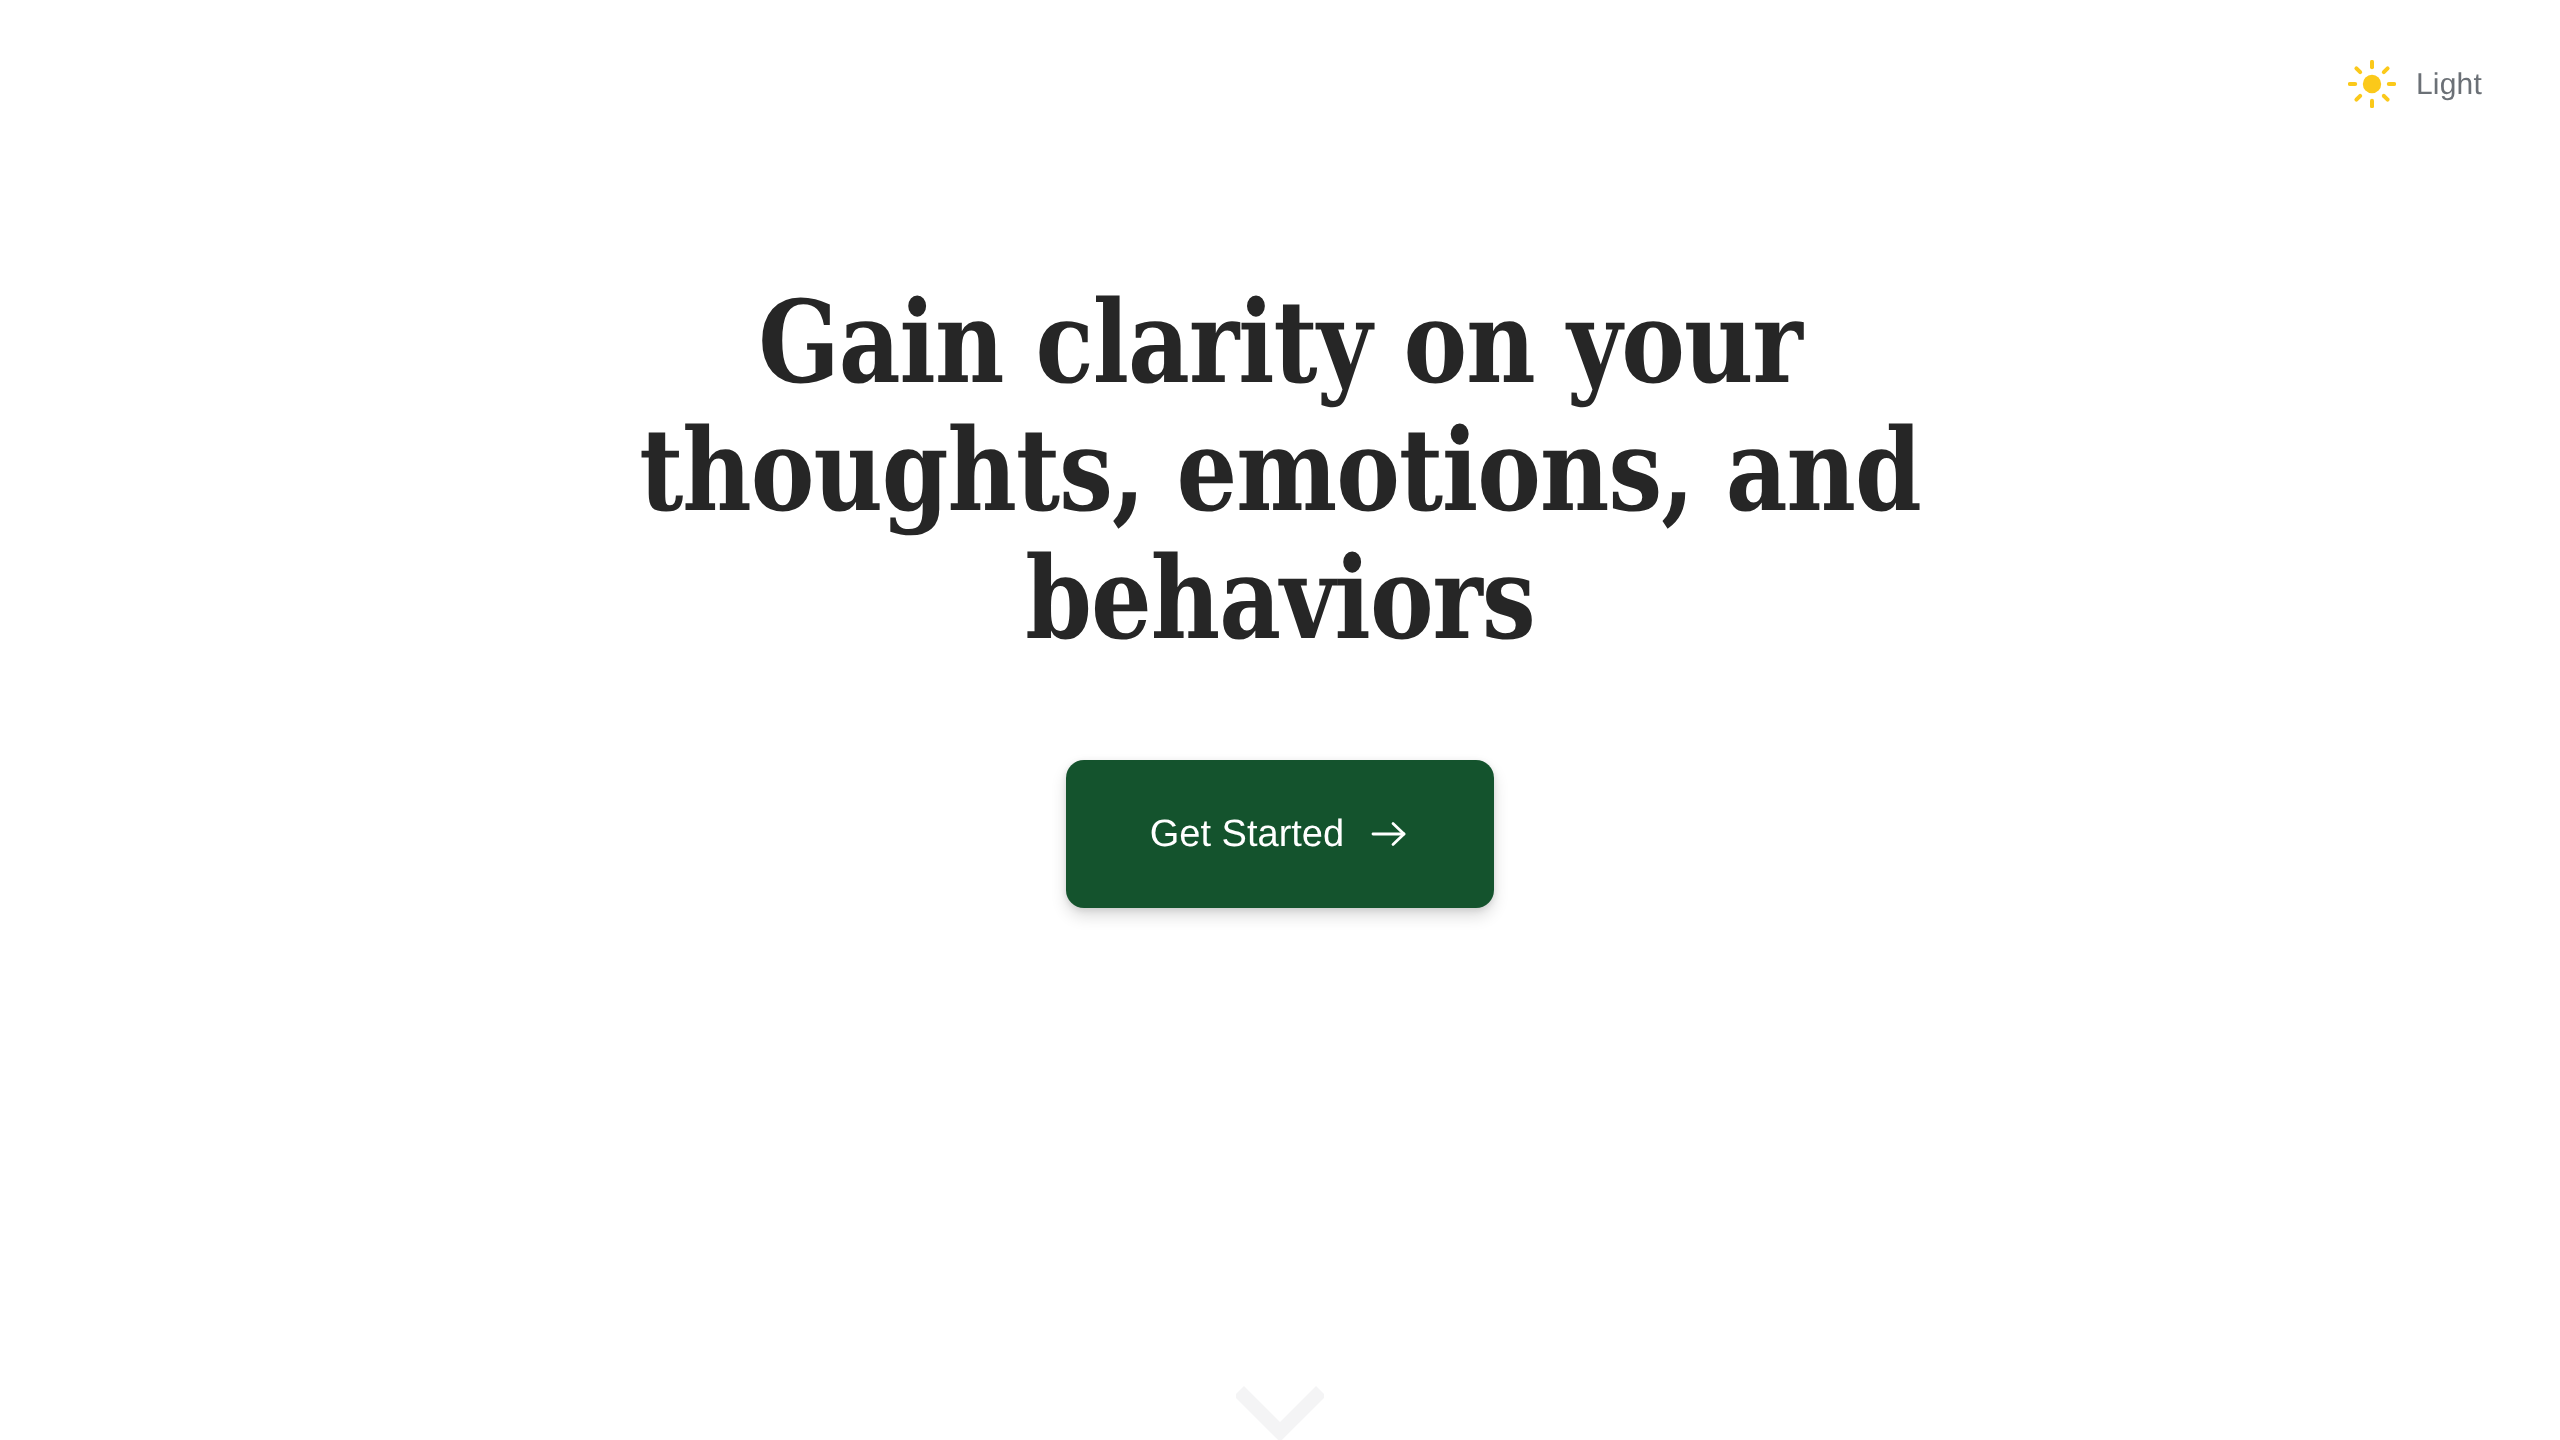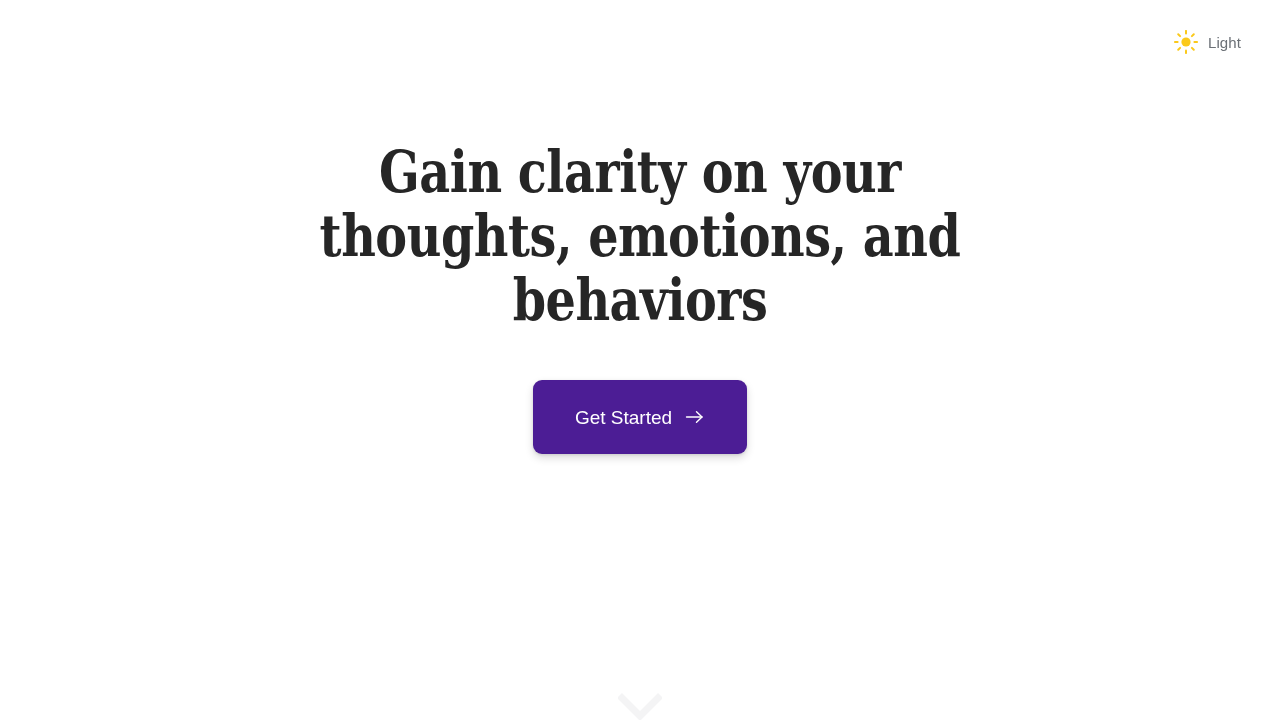--- a/index.html
+++ b/index.html
@@ -84,21 +84,21 @@
     margin-top: 48px;
     display: flex;
     justify-content: center;
   }
 
   .cta-button {
     width: 214px;
     height: 74px;
     border: none;
     border-radius: 9px;
-    background: #4c1d95;
+    background: #14532d;
     color: #ffffff;
     font-family: "Liberation Sans", sans-serif;
     font-size: 19px;
     line-height: 1;
     display: inline-flex;
     align-items: center;
     justify-content: center;
     gap: 13px;
     cursor: pointer;
     box-shadow: 0 4px 8px rgba(0, 0, 0, .14), 0 1px 3px rgba(0, 0, 0, .10);

